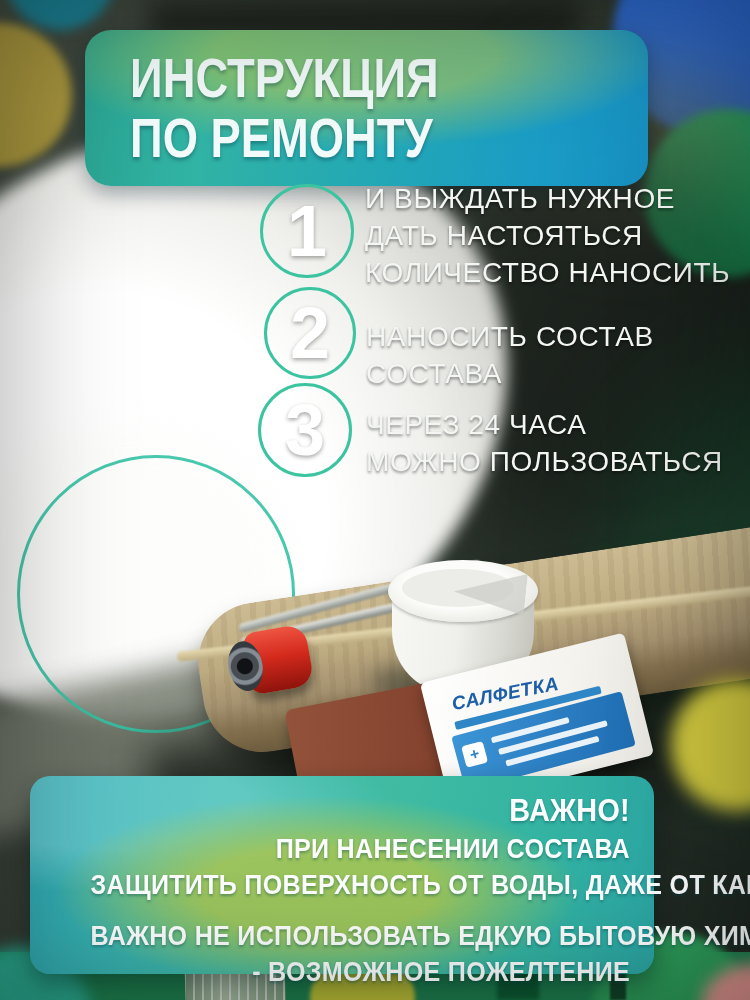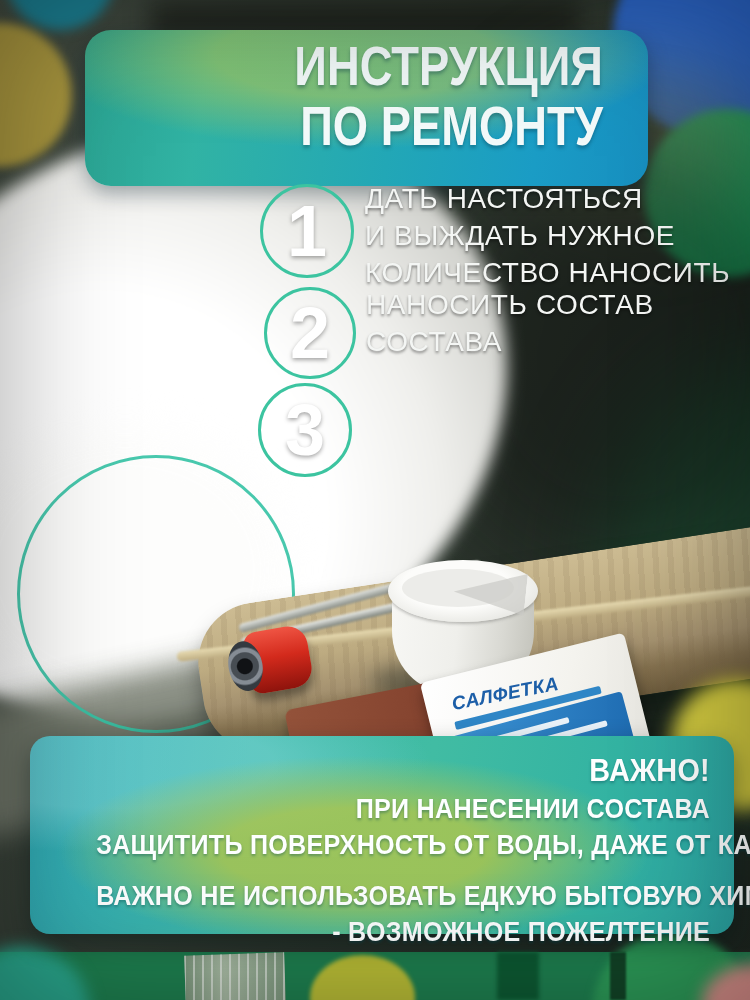--- a/index.html
+++ b/index.html
@@ -102,36 +102,36 @@
     background:#2c9a58;filter:blur(4px);}
   .bs-pink{position:absolute;left:702px;top:12px;width:110px;height:80px;border-radius:50%;
     background:#d98f8a;filter:blur(8px);}
 
   
   .banner{left:85px;top:30px;width:563px;height:156px;border-radius:26px;
     background:
       radial-gradient(ellipse 55% 60% at 48% 16%,rgba(193,208,80,.55) 0 45%,rgba(193,208,80,0) 100%),
       linear-gradient(100deg,#2aa391 0%,#31b3a4 22%,#22a7b6 55%,#1a9cc5 80%,#178fc0 100%);
     box-shadow:0 8px 20px rgba(0,25,40,.35);}
-  .banner-inner{position:absolute;inset:0;padding-top:5px;text-align:right;}
+  .banner-inner{position:absolute;inset:0;padding-top:17px;text-align:left;}
   .banner-line{font-size:54px;font-weight:bold;line-height:60px;color:#f3fafa;letter-spacing:0;
     transform:scaleX(.84) scaleY(1.04);text-shadow:0 3px 4px rgba(0,50,70,.35);}
 
   .step-circle{border:3px solid #3cc4a0;border-radius:50%;display:flex;align-items:center;justify-content:center;}
   .sc1{left:260px;top:184px;width:88px;height:88px;}
   .sc2{left:264px;top:287px;width:86px;height:86px;}
   .sc3{left:258px;top:383px;width:88px;height:88px;}
   .step-number{color:#fff;font-weight:bold;font-size:72px;line-height:1;text-shadow:0 2px 4px rgba(0,0,0,.35);}
   .step-text{color:#f4f6f4;font-size:28px;line-height:37px;letter-spacing:.6px;
     text-shadow:0 2px 3px rgba(0,0,0,.45);white-space:nowrap;}
   .st1{left:365px;top:180px;}
-  .st2{left:366px;top:286px;}
+  .st2{left:366px;top:318px;}
   .st3{left:366px;top:406px;}
 
-  .notice{left:30px;top:736px;width:704px;height:198px;border-radius:20px;
+  .notice{left:30px;top:776px;width:624px;height:198px;border-radius:20px;
     background:
       radial-gradient(ellipse 42% 48% at 46% 58%,rgba(177,198,74,.8) 0 45%,rgba(177,198,74,0) 100%),
       radial-gradient(ellipse 45% 45% at 12% 14%,rgba(150,225,228,.4) 0 50%,rgba(150,225,228,0) 100%),
       linear-gradient(100deg,#2fa9b4 0%,#3eb8ab 30%,#41bca3 55%,#33b3a2 80%,#2ba5a4 100%);
     box-shadow:0 10px 24px rgba(0,20,20,.4);}
   .notice-inner{position:absolute;inset:0;padding:15px 24px 0 20px;text-align:right;color:#fdffff;}
   .n-line{font-weight:bold;font-size:27px;line-height:36px;letter-spacing:.3px;white-space:nowrap;
     transform:scaleX(.93);transform-origin:100% 50%;
     text-shadow:0 2px 3px rgba(0,70,80,.4);}
   .n-title{font-size:31px;line-height:40px;}
@@ -220,31 +220,35 @@
     <div class="banner-inner">
       <div class="banner-line">ИНСТРУКЦИЯ</div>
       <div class="banner-line">ПО РЕМОНТУ</div>
     </div>
   </div>
 
   <div class="abs step-circle sc1">
     <div class="step-number">1</div>
   </div>
   <div class="abs step-text st1">
+    <div>И ВЫЖДАТЬ НУЖНОЕ</div>
     <div>ДАТЬ НАСТОЯТЬСЯ</div>
-    <div>И ВЫЖДАТЬ НУЖНОЕ</div>
     <div>КОЛИЧЕСТВО НАНОСИТЬ</div>
   </div>
 
   <div class="abs step-circle sc2">
     <div class="step-number">2</div>
   </div>
   <div class="abs step-text st2">
     <div>НАНОСИТЬ СОСТАВ</div>
     <div>СОСТАВА</div>
   </div>
 
   <div class="abs step-circle sc3">
     <div class="step-number">3</div>
   </div>
+  <div class="abs step-text st3">
+    <div>ЧЕРЕЗ 24 ЧАСА</div>
+    <div>МОЖНО ПОЛЬЗОВАТЬСЯ</div>
+  </div>
 
   <div class="abs vignette"></div>
 </div>
 
 </body></html>

